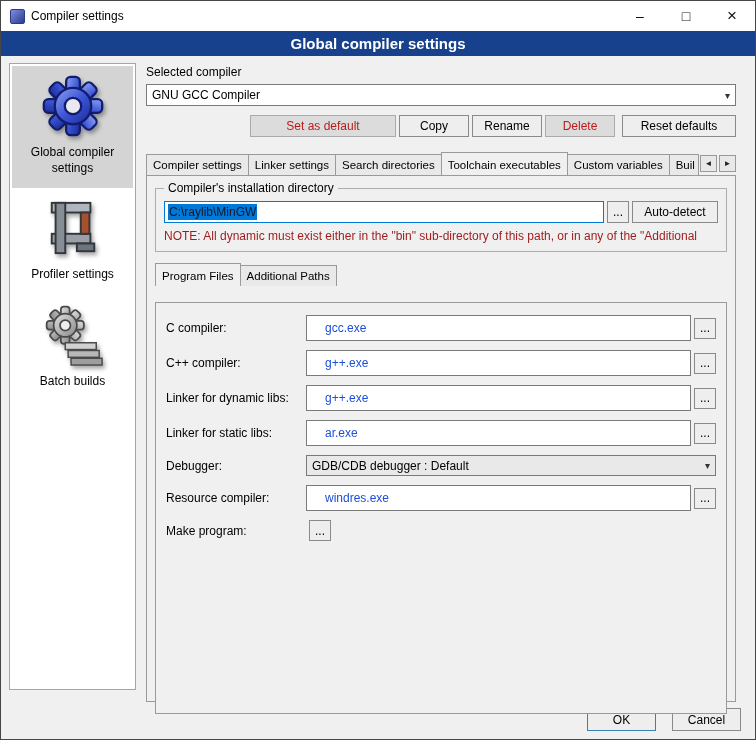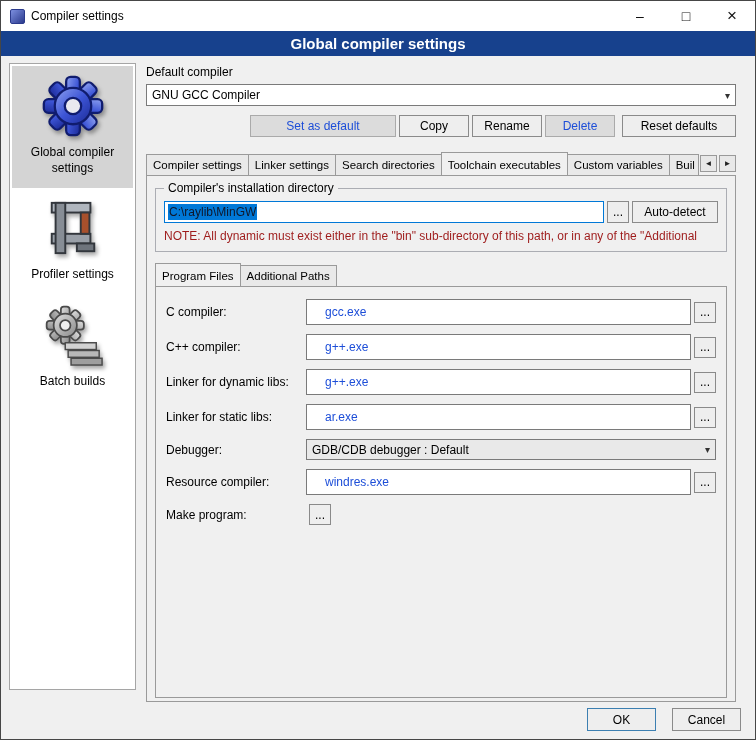--- a/index.html
+++ b/index.html
@@ -28,21 +28,21 @@
 
   
   .main { position:absolute; left:145px; top:62px; width:590px; }
   .sec-label { margin:2px 0 5px; }
 
   .combo { height:22px; border:1px solid #7a7a7a; background:#fff; display:flex; align-items:center; padding:0 5px;justify-content:flex-end; }
   .combo .chev { margin-left:auto; font-size:10px; color:#333; }
   .combo.gray { background:#e9e9e9; flex:1; height:21px; }
 
   .btn { background:#eeeeee; border:1px solid #8a8a8a; font-family:inherit; font-size:12px; color:#000; display:flex; align-items:center; justify-content:center; }
-  .btn.disabled { background:#dcdcdc; border-color:#aaaaaa; color:#1d4ed8; }
+  .btn.disabled { background:#dcdcdc; border-color:#aaaaaa; color:#b91c1c; }
   .btn.default-btn { border-color:#3c7fb1; }
 
   .btnrow { display:flex; margin-top:9px; height:22px; }
   .btnrow .spacer { width:104px; }
   .btnrow .b-setdef { width:146px; }
   .btnrow .b-copy,.btnrow .b-rename,.btnrow .b-delete { width:70px; margin-left:3px; }
   .btnrow .b-reset { width:114px; margin-left:auto; }
 
   
   .tabbar { display:flex; align-items:flex-end; height:24px; margin-top:14px; position:relative; z-index:2; padding-right:38px; overflow:hidden; }
@@ -59,21 +59,21 @@
   .groupbox { position:relative; border:1px solid #abadb3; margin:12px 8px 0; padding:12px 8px 8px; }
   .gb-label { position:absolute; top:-8px; left:8px; background:#f0f0f0; padding:0 4px; }
   .dir-row { display:flex; gap:3px; }
   .textbox { flex:1; height:22px; background:#fff; border:1px solid var(--accent,#0078d7); display:flex; align-items:center; padding:0 3px; }
   .textbox .sel { background:var(--accent,#0078d7); color:#0f172a; padding:1px 1px; }
   .dots-btn { width:22px; height:22px; }
   .autodetect-btn { width:86px; height:22px; }
   .note { margin-top:6px; color:var(--note_text,#9e1b1b); white-space:nowrap; overflow:hidden; }
 
   .subtabbar { margin:10px 8px 0; padding-right:0; }
-  .subpanel { margin:0 8px; border:1px solid #9a9a9a; height:412px; padding:12px 10px; background:#f0f0f0; position:relative; z-index:1; }
+  .subpanel { margin:16px 8px; border:1px solid #9a9a9a; height:412px; padding:12px 10px; background:#f0f0f0; position:relative; z-index:1; }
 
   .row { display:flex; align-items:center; margin-bottom:9px; }
   .flabel { width:140px; }
   .tinput { flex:1; height:26px; border:1px solid #7a7a7a; padding:0 18px; background:#fff; font-family:inherit; font-size:12px; color:#1d4ed8; }
   .dots2 { width:22px; height:21px; margin-left:3px; }
 
   .footer { position:absolute; right:14px; bottom:8px; display:flex; gap:16px; }
   .footer .btn { width:69px; height:23px; }
 </style>
 </head>
@@ -148,21 +148,21 @@
           <rect x="24" y="40" width="32" height="7" fill="#d2d2d2"></rect>
           <rect x="27" y="48" width="32" height="7" fill="#b8b8b8"></rect>
           <rect x="30" y="56" width="32" height="7" fill="#9e9e9e"></rect>
         </g>
       </svg>
       <div class="side-label">Batch builds</div>
     </div>
   </div>
 
   <div class="main">
-    <div class="sec-label">Default compiler</div>
+    <div class="sec-label">Selected compiler</div>
 
     <div class="combo">
       <span>GNU GCC Compiler</span>
       <span class="chev">▾</span>
     </div>
 
     <div class="btnrow">
       <span class="spacer"></span>
       <button class="btn disabled b-setdef">Set as default</button>
       <button class="btn b-copy">Copy</button>

